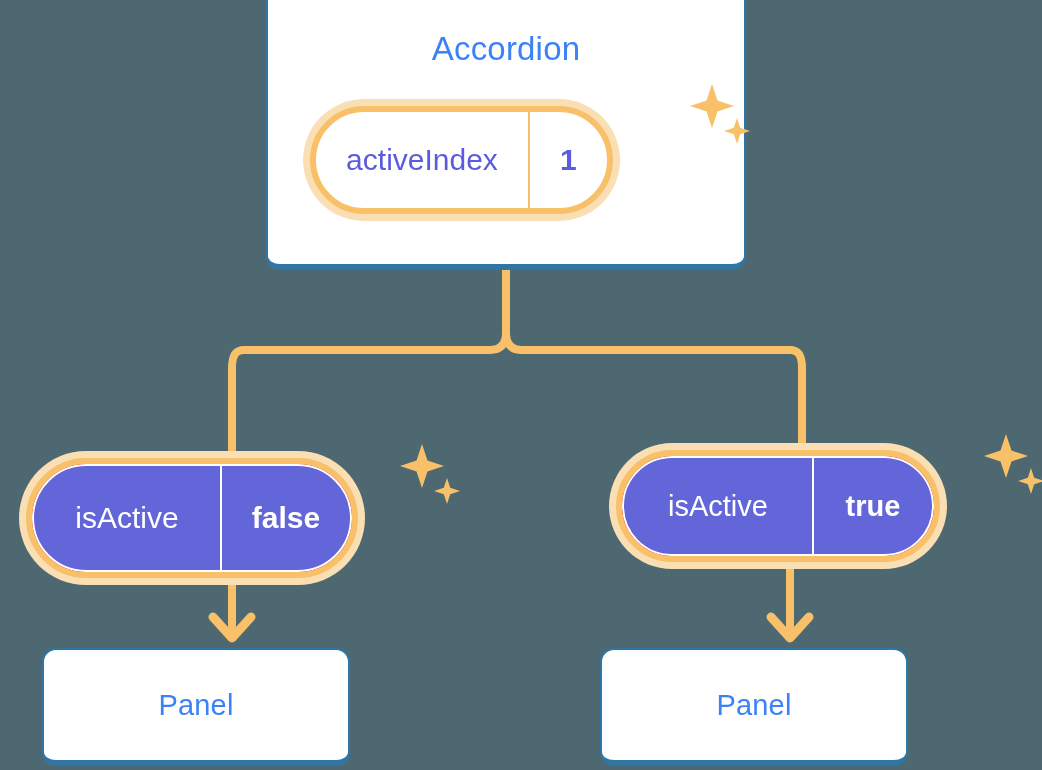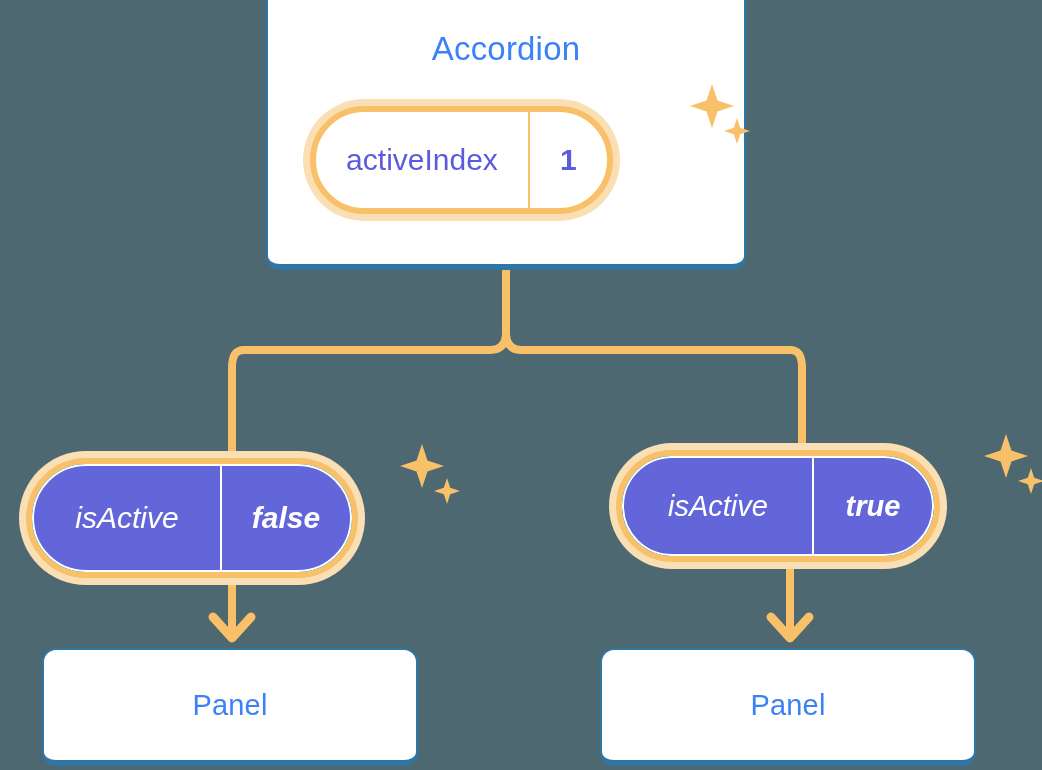--- a/index.html
+++ b/index.html
@@ -61,21 +61,21 @@
     border-top-left-radius: 0;
     border-top-right-radius: 0;
   }
   #accordion-card .card-title {
     margin-top: 30px;
     font-size: 33px;
   }
 
   
   .panel-card {
-    width: 376px;
+    width: 308px;
     height: 118px;
     display: flex;
     align-items: center;
     justify-content: center;
   }
   #panel-left  { left: 42px;  top: 648px; }
   #panel-right { left: 600px; top: 648px; }
   .panel-card .card-title { font-size: 29px; }
 
   
@@ -104,24 +104,23 @@
   
   .pill-light {
     background: #ffffff;
     border-radius: 999px;
   }
   .pill-light .pill-seg { color: #5b5be0; }
   .pill-light .pill-value { border-left: 2px solid #f8c069; }
 
   
   .pill-solid {
-    background: #0ea5e9;
+    background: #ef4444;
     border-radius: 999px;
     overflow: hidden;
-    font-style: italic;
   }
   .pill-solid .pill-inner {
     display: flex;
     align-items: stretch;
     background: #6366d8;
     border: 2px solid #ffffff;
     border-radius: 999px;
     box-sizing: border-box;
     width: 100%;
     height: 100%;

